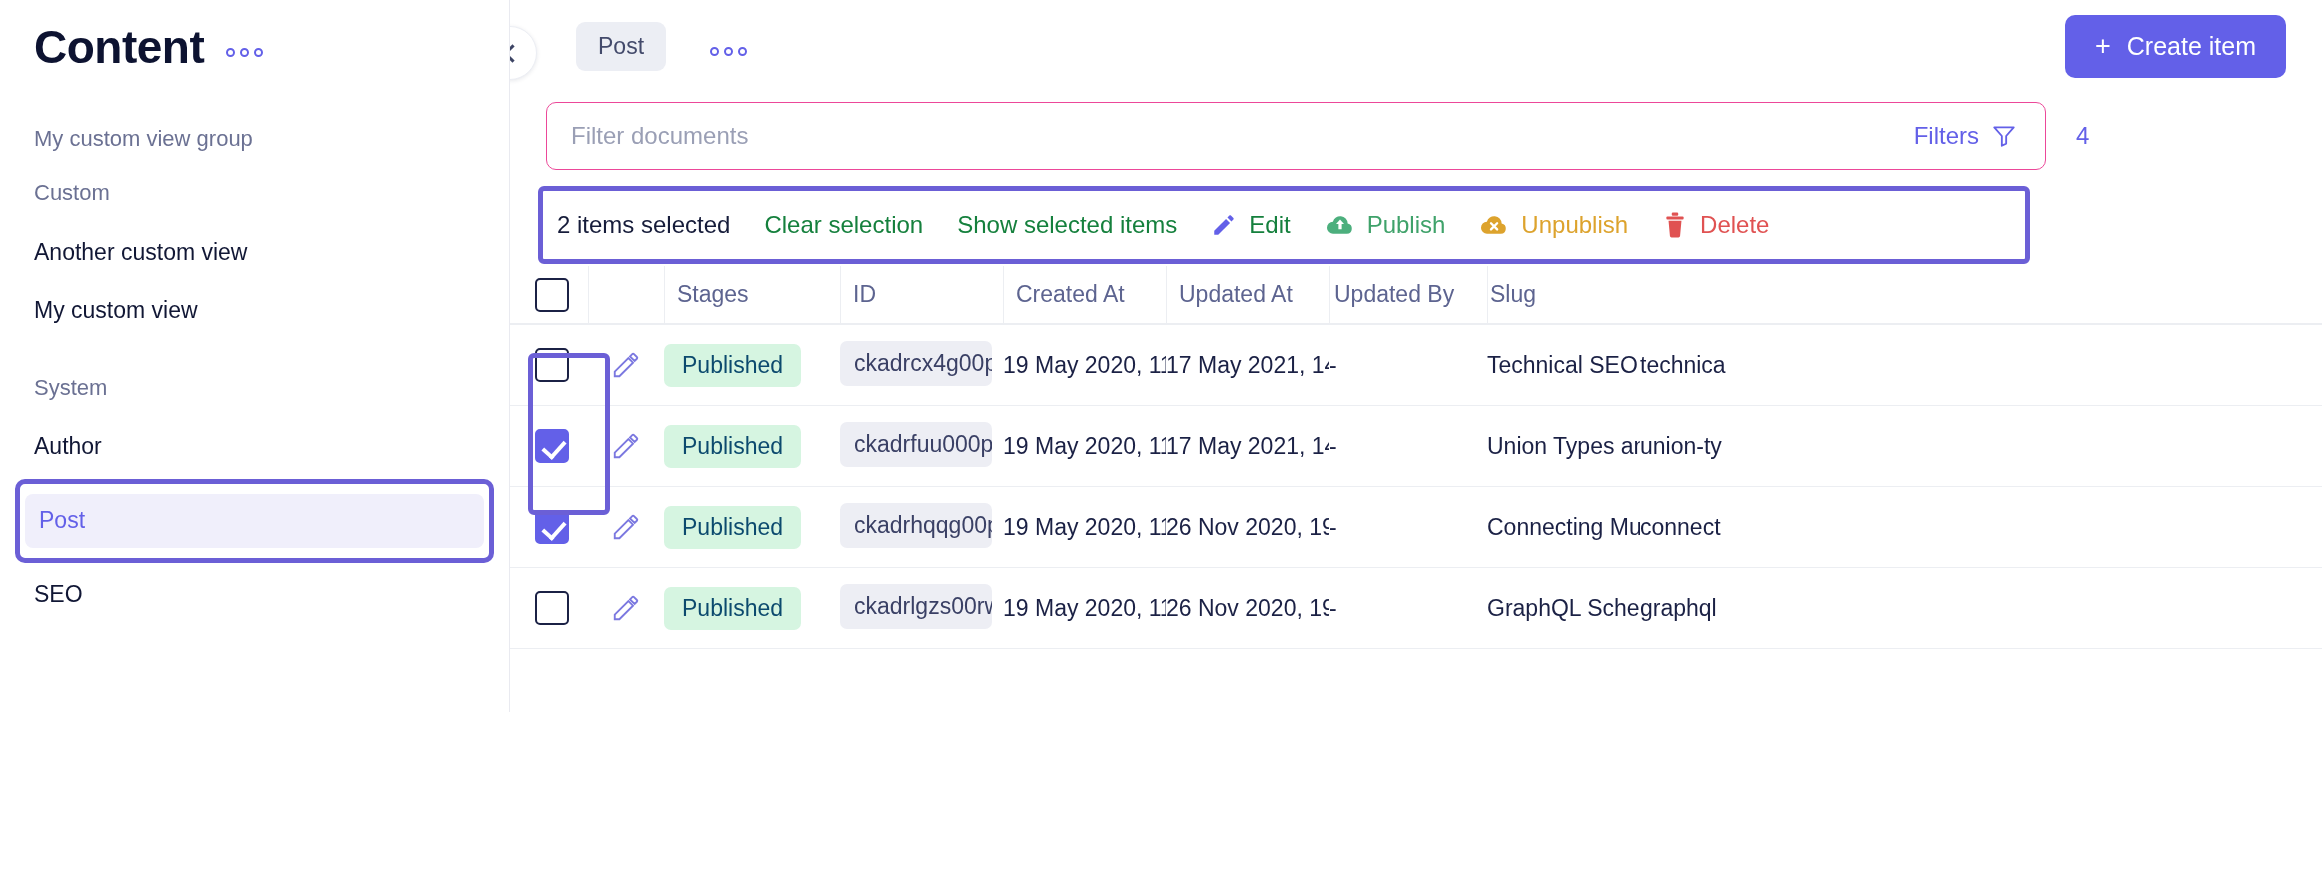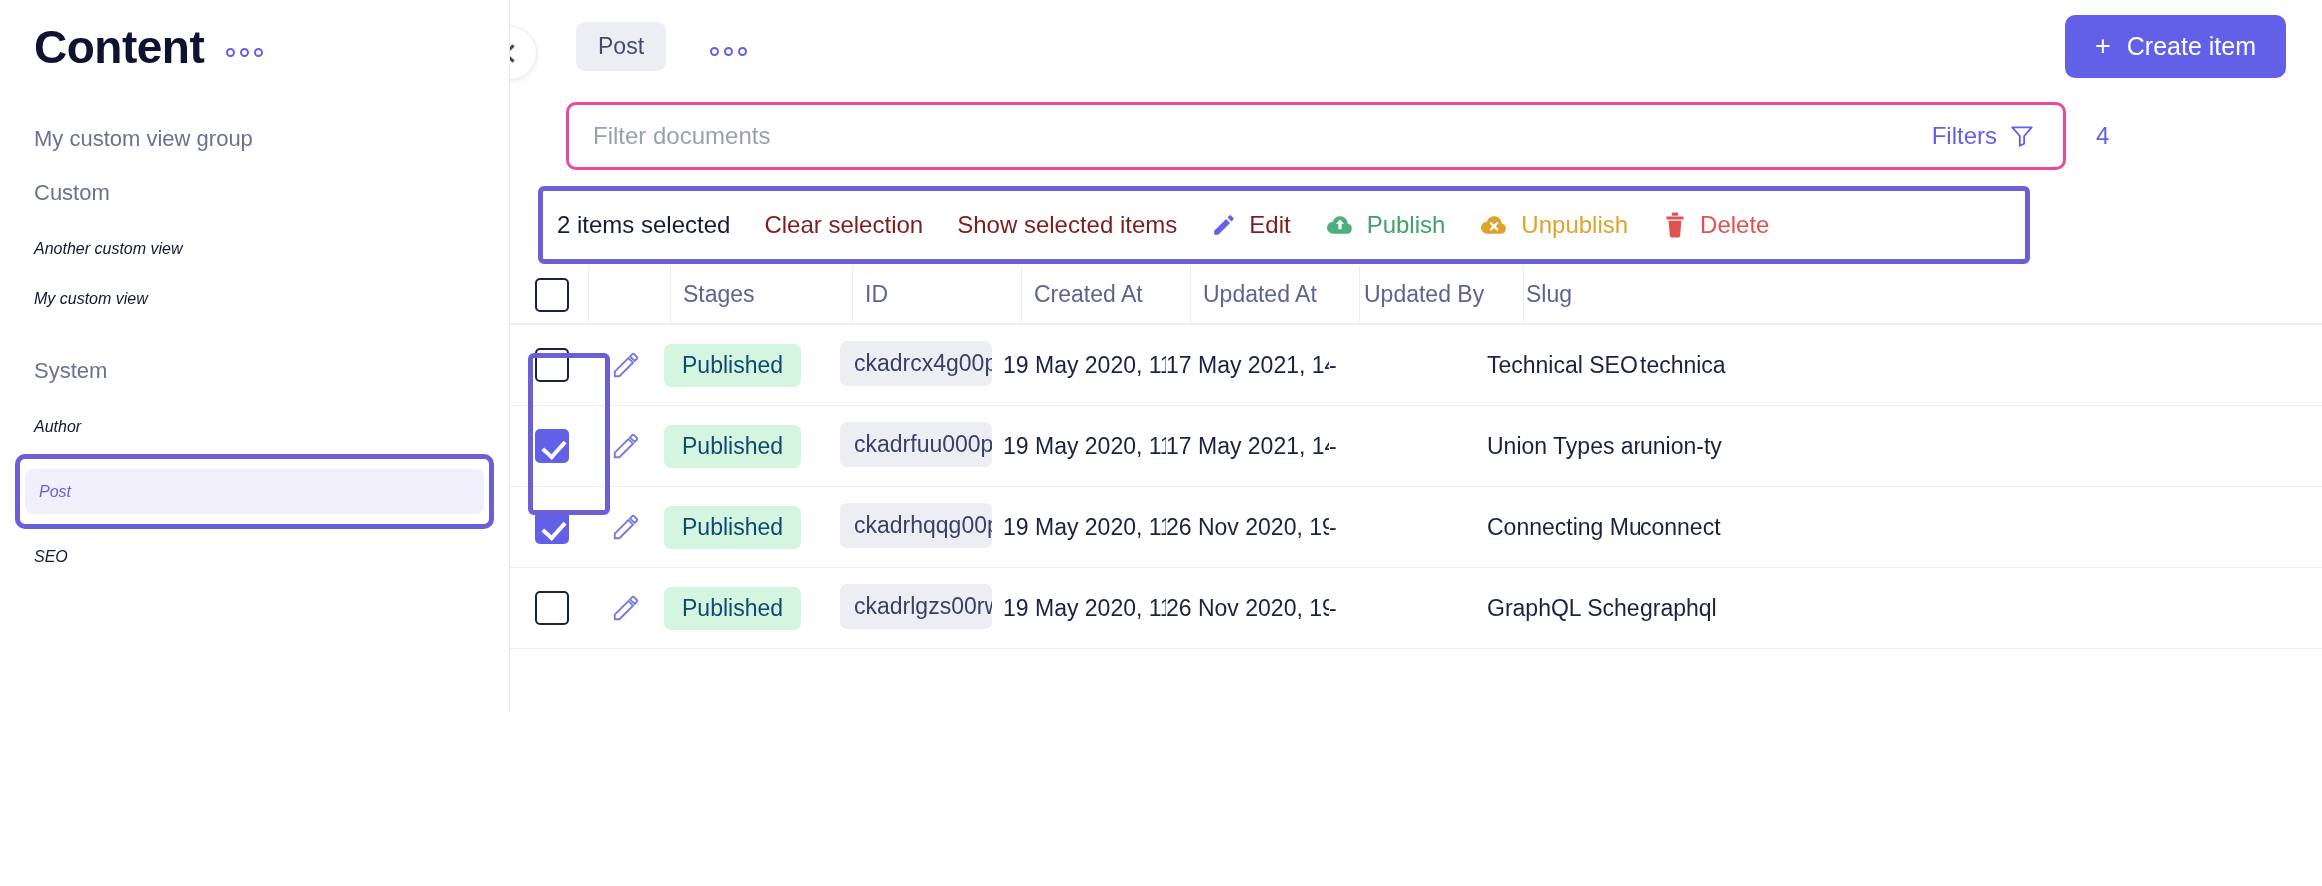--- a/index.html
+++ b/index.html
@@ -55,28 +55,27 @@
     margin-top: 42px;
     padding: 0 20px;
   }
   .nav-group-label {
     font-size: 22px;
     color: #6b7193;
     padding: 14px 14px 14px 14px;
     line-height: 1.2;
   }
   .nav-item {
-    font-size: 16px;
+    font-size: 23px;
     color: #111735;
     padding: 13px 0 13px 14px;
     margin: 5px 0;
     border-radius: 8px;
     line-height: 1.2;
     cursor: pointer;
-    font-style: italic;
   }
   .nav-item.active {
     background: #f0effb;
     color: #6360e8;
   }
   .nav-item-wrap { position: relative; }
   .nav-item-wrap.highlighted {
     border: 5px solid #6b5fd6;
     border-radius: 10px;
     padding: 5px;
@@ -150,27 +149,26 @@
 
   
   .filter-row {
     padding: 10px 0 0 36px;
     display: flex;
     align-items: center;
   }
   .filter-box {
     flex: 1 1 auto;
     height: 68px;
-    border: 3px solid #ec4899;
+    border: 1px solid #ec4899;
     border-radius: 10px;
     display: flex;
     align-items: center;
     background: #fff;
     max-width: 1500px;
-    margin-left: 20px;
   }
   .filter-input {
     flex: 1 1 auto;
     border: none;
     outline: none;
     font-size: 24px;
     color: #3a4062;
     padding: 0 24px;
     background: transparent;
     font-family: "Liberation Sans", sans-serif;
@@ -214,21 +212,21 @@
     background: #fff;
   }
   .sel-count {
     font-size: 24px;
     color: #161c3a;
     margin-right: 34px;
     white-space: nowrap;
   }
   .sel-link {
     font-size: 24px;
-    color: #7f1d1d;
+    color: #15803d;
     margin-right: 34px;
     cursor: pointer;
     white-space: nowrap;
     display: flex;
     align-items: center;
     gap: 12px;
   }
   .sel-link.green { color: #3fa26a; }
   .sel-link.amber { color: #dda32d; }
   .sel-link.red   { color: #e05252; }
@@ -265,21 +263,21 @@
     color: #5d6490;
     white-space: nowrap;
     overflow: hidden;
   }
   .td {
     font-size: 23px;
     color: #1b2145;
     white-space: nowrap;
     overflow: hidden;
   }
-  .cell-pad { padding-left: 2px; margin-left: 6px; }
+  .cell-pad { padding-left: 2px; }
   .vline { border-left: 1px solid #eceef2; height: 100%; display:flex; align-items:center; }
 
   .checkbox {
     width: 34px; height: 34px;
     border: 2px solid #1b2145;
     border-radius: 5px;
     background: #fff;
     cursor: pointer;
     display: block;
   }

